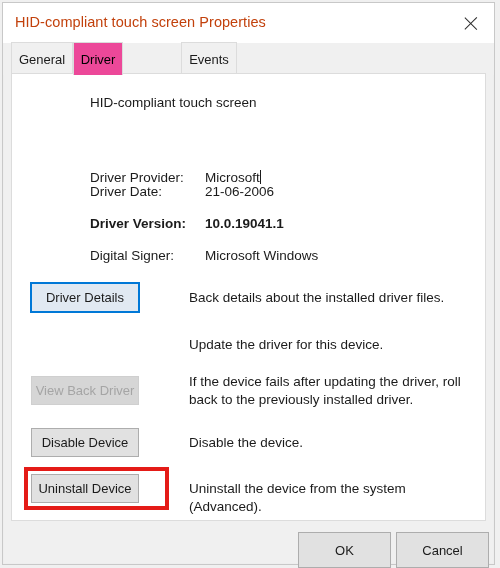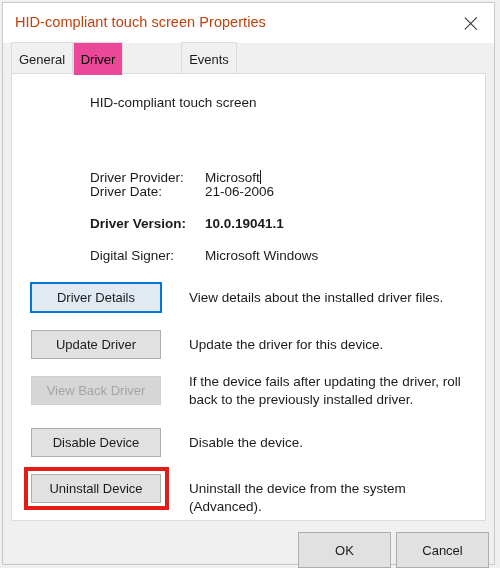--- a/index.html
+++ b/index.html
@@ -166,21 +166,21 @@
     height: 14px;
     background: #1b1b1b;
     vertical-align: -2px;
     margin-left: 0px;
   }
 
   
   .act-btn {
     position: absolute;
     left: 19px;
-    width: 130px;
+    width: 108px;
     height: 29px;
     background: #e1e1e1;
     border: 1px solid #adadad;
     box-sizing: border-box;
     font-family: "Liberation Sans", sans-serif;
     font-size: 13px;
     color: #1b1b1b;
     display: flex;
     align-items: center;
     justify-content: center;
@@ -281,23 +281,22 @@
         <span class="info-label">Driver Version:</span>
         <span class="info-value">10.0.19041.1</span>
       </div>
 
       <div class="info-row" style="top:174px;">
         <span class="info-label">Digital Signer:</span>
         <span class="info-value">Microsoft Windows</span>
       </div>
 
       <button class="act-btn focused" style="top:209px;">Driver Details</button>
-      <div class="act-desc" style="top:215px;">View details about the installed driver files.</div>
-
-      <button class="act-btn" style="top:256px;">Update Driver</button>
+      <div class="act-desc" style="top:215px;">Back details about the installed driver files.</div>
+
       <div class="act-desc" style="top:262px;">Update the driver for this device.</div>
 
       <button class="act-btn disabled" style="top:302px;" disabled="">View Back Driver</button>
       <div class="act-desc" style="top:299px;">If the device fails after updating the driver, roll back to the previously installed driver.</div>
 
       <button class="act-btn" style="top:354px;">Disable Device</button>
       <div class="act-desc" style="top:360px;">Disable the device.</div>
 
       <button class="act-btn" style="top:400px;">Uninstall Device</button>
       <div class="act-desc" style="top:406px;">Uninstall the device from the system (Advanced).</div>

